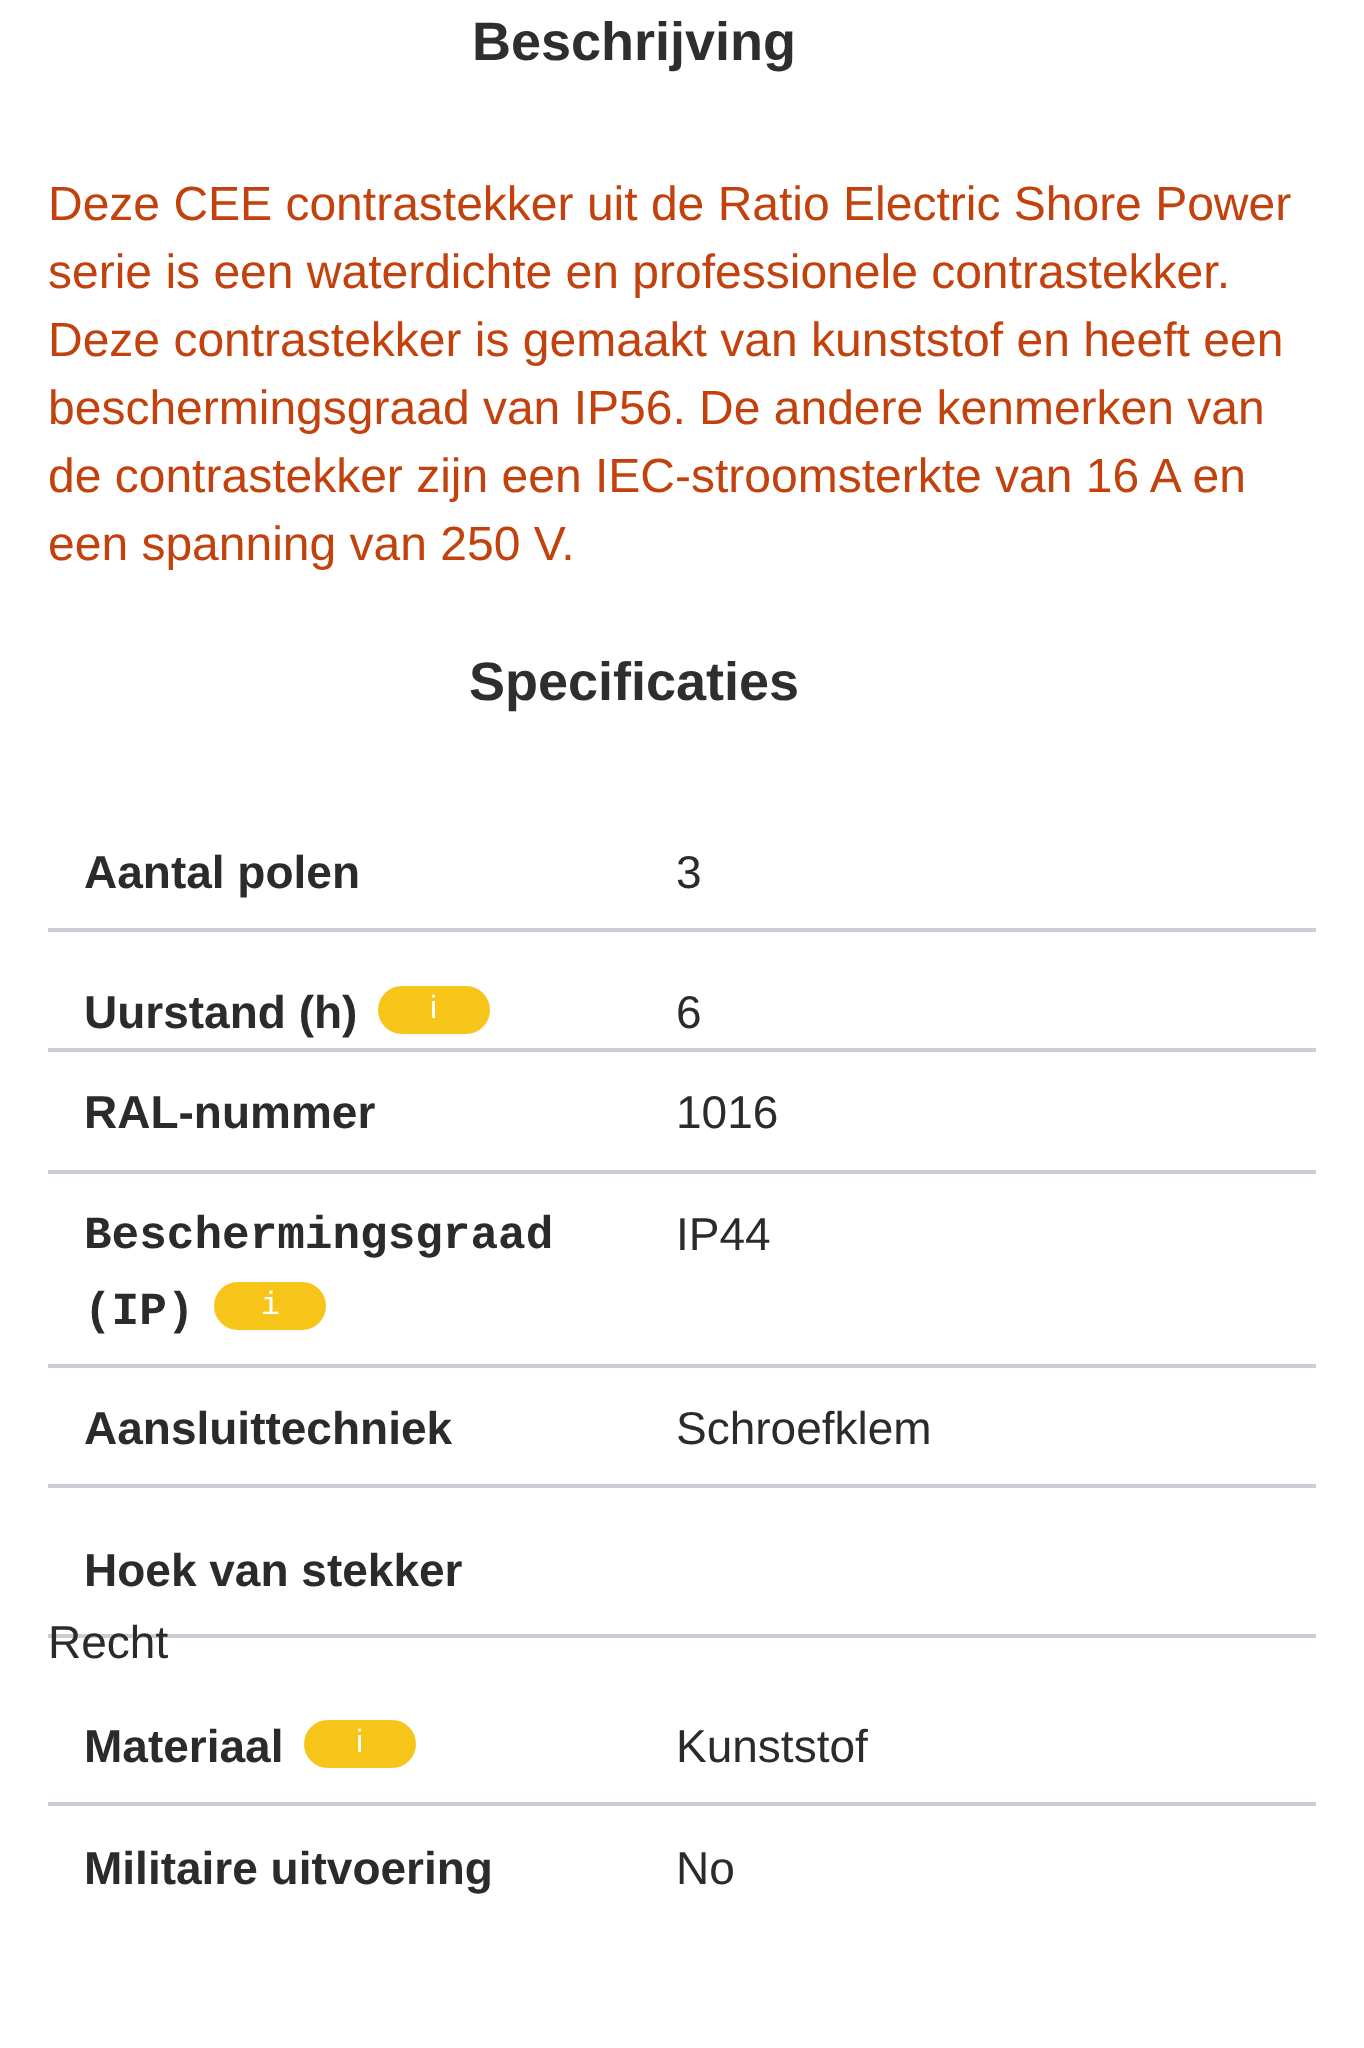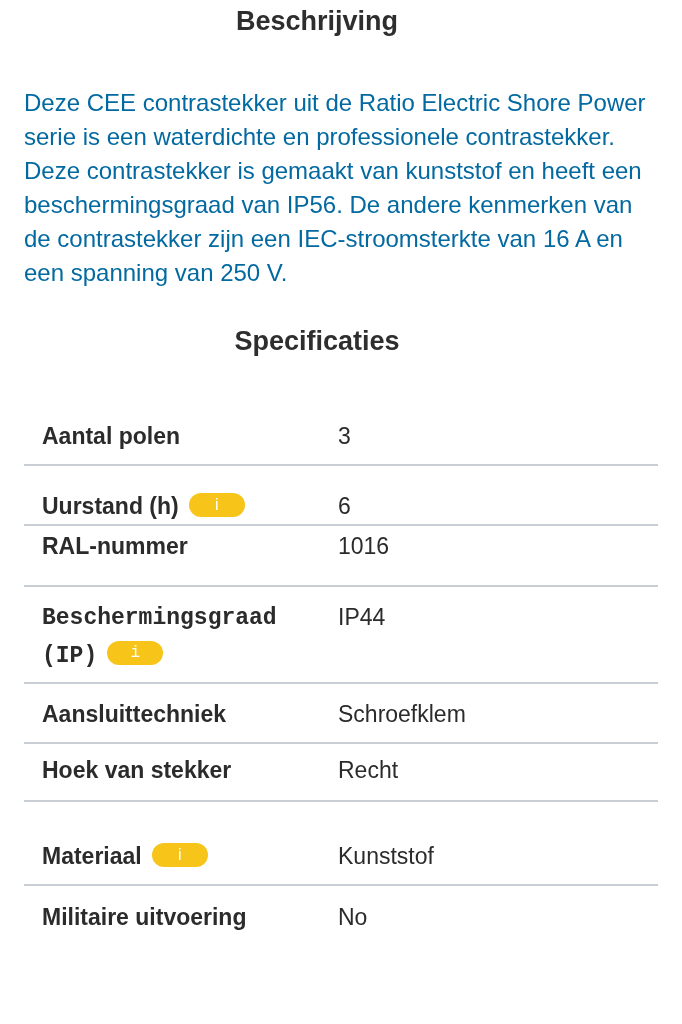--- a/index.html
+++ b/index.html
@@ -1,18 +1,18 @@
 <!DOCTYPE html>
 <html><head>
 <meta charset="utf-8">
 <style>
   html, body { margin:0; padding:0; background:#ffffff; }
   body { width:682px; height:1024px; overflow:hidden; font-family:"Liberation Sans", sans-serif; color:#2b2b2b; position:relative; }
   .h2 { position:absolute; left:0; width:634px; text-align:center; font-weight:bold; font-size:27px; color:#2e2e2e; }
-  .desc { position:absolute; left:24px; top:86px; width:640px; font-size:24px; line-height:34px; color:#0369a1; }
+  .desc { position:absolute; left:24px; top:86px; width:640px; font-size:24px; line-height:34px; color:#c2410c; }
   .table { position:absolute; left:24px; top:405px; width:634px; }
   .row { position:relative; border-bottom:2px solid #c9ced4; display:flex; }
   .row:last-child { border-bottom:none; }
   .label { width:314px; padding-left:18px; box-sizing:border-box; font-weight:bold; font-size:23px; line-height:36px; color:#2b2b2b; }
   .value { font-size:23px; line-height:36px; color:#2b2b2b; }
   .info { display:inline-block; width:56px; height:24px; border-radius:12px; background:#f7c51a; color:#ffffff; text-align:center; font-size:16px; line-height:24px; vertical-align:middle; margin-left:10px; position:relative; top:-3px; font-weight:normal; }
 </style>
 </head>
 <body>
 
@@ -23,33 +23,33 @@
 
 <div class="table">
   <div class="row" style="height:61px;padding-top:13px;box-sizing:border-box;">
     <div class="label">Aantal polen</div>
     <div class="value">3</div>
   </div>
   <div class="row" style="height:60px;padding-top:12px;box-sizing:border-box;align-items:flex-end;">
     <div class="label"><span>Uurstand (h)</span><span class="info">i</span></div>
     <div class="value">6</div>
   </div>
-  <div class="row" style="height:61px;padding-top:2px;box-sizing:border-box;">
+  <div class="row" style="height:61px;padding-top:12px;box-sizing:border-box;">
     <div class="label">RAL-nummer</div>
     <div class="value">1016</div>
   </div>
   <div class="row" style="height:97px;padding-top:12px;box-sizing:border-box;">
     <div class="label" style="line-height:38px;font-family:Liberation Mono, monospace;"><span>Beschermingsgraad (IP)</span><span class="info">i</span></div>
     <div class="value">IP44</div>
   </div>
   <div class="row" style="height:60px;padding-top:12px;box-sizing:border-box;">
     <div class="label">Aansluittechniek</div>
     <div class="value">Schroefklem</div>
   </div>
-  <div class="row" style="height:58px;padding-top:8px;box-sizing:border-box;">
+  <div class="row" style="height:75px;padding-top:23px;box-sizing:border-box;flex-direction:column;">
     <div class="label">Hoek van stekker</div>
     <div class="value">Recht</div>
   </div>
   <div class="row" style="height:60px;padding-top:12px;box-sizing:border-box;margin-top:24px;">
     <div class="label"><span>Materiaal</span><span class="info">i</span></div>
     <div class="value">Kunststof</div>
   </div>
   <div class="row" style="height:60px;padding-top:13px;box-sizing:border-box;">
     <div class="label">Militaire uitvoering</div>
     <div class="value">No</div>

